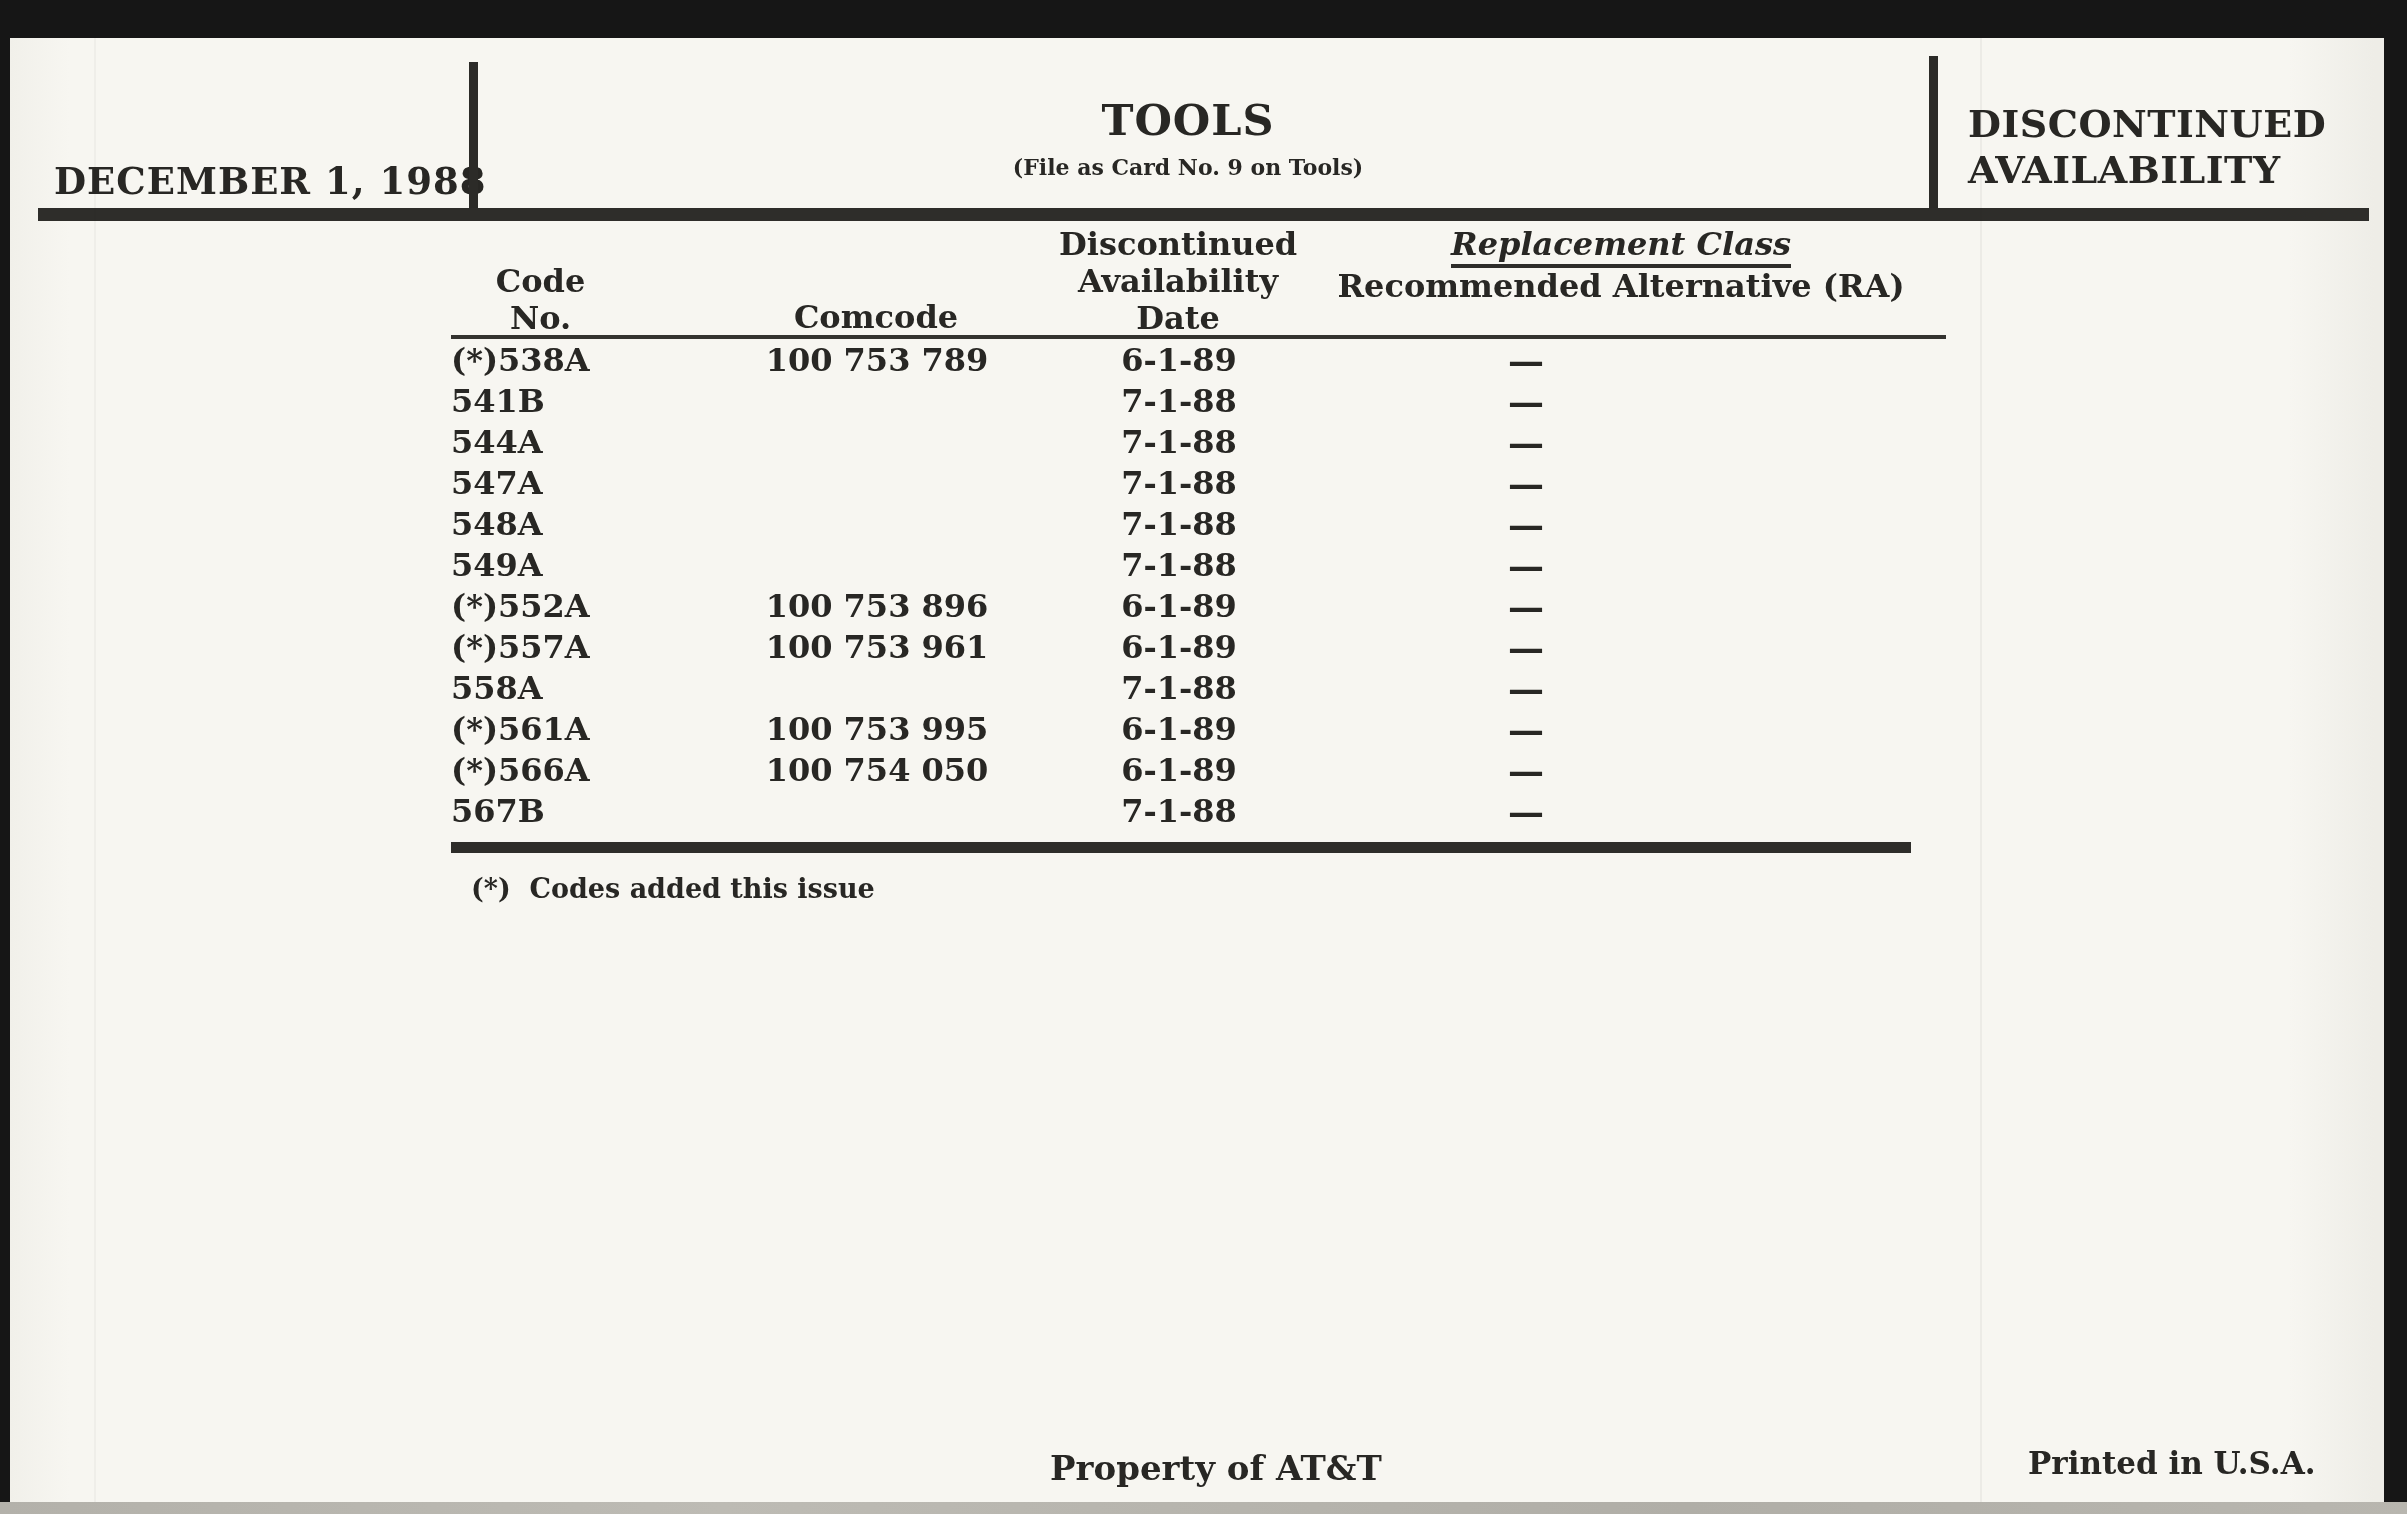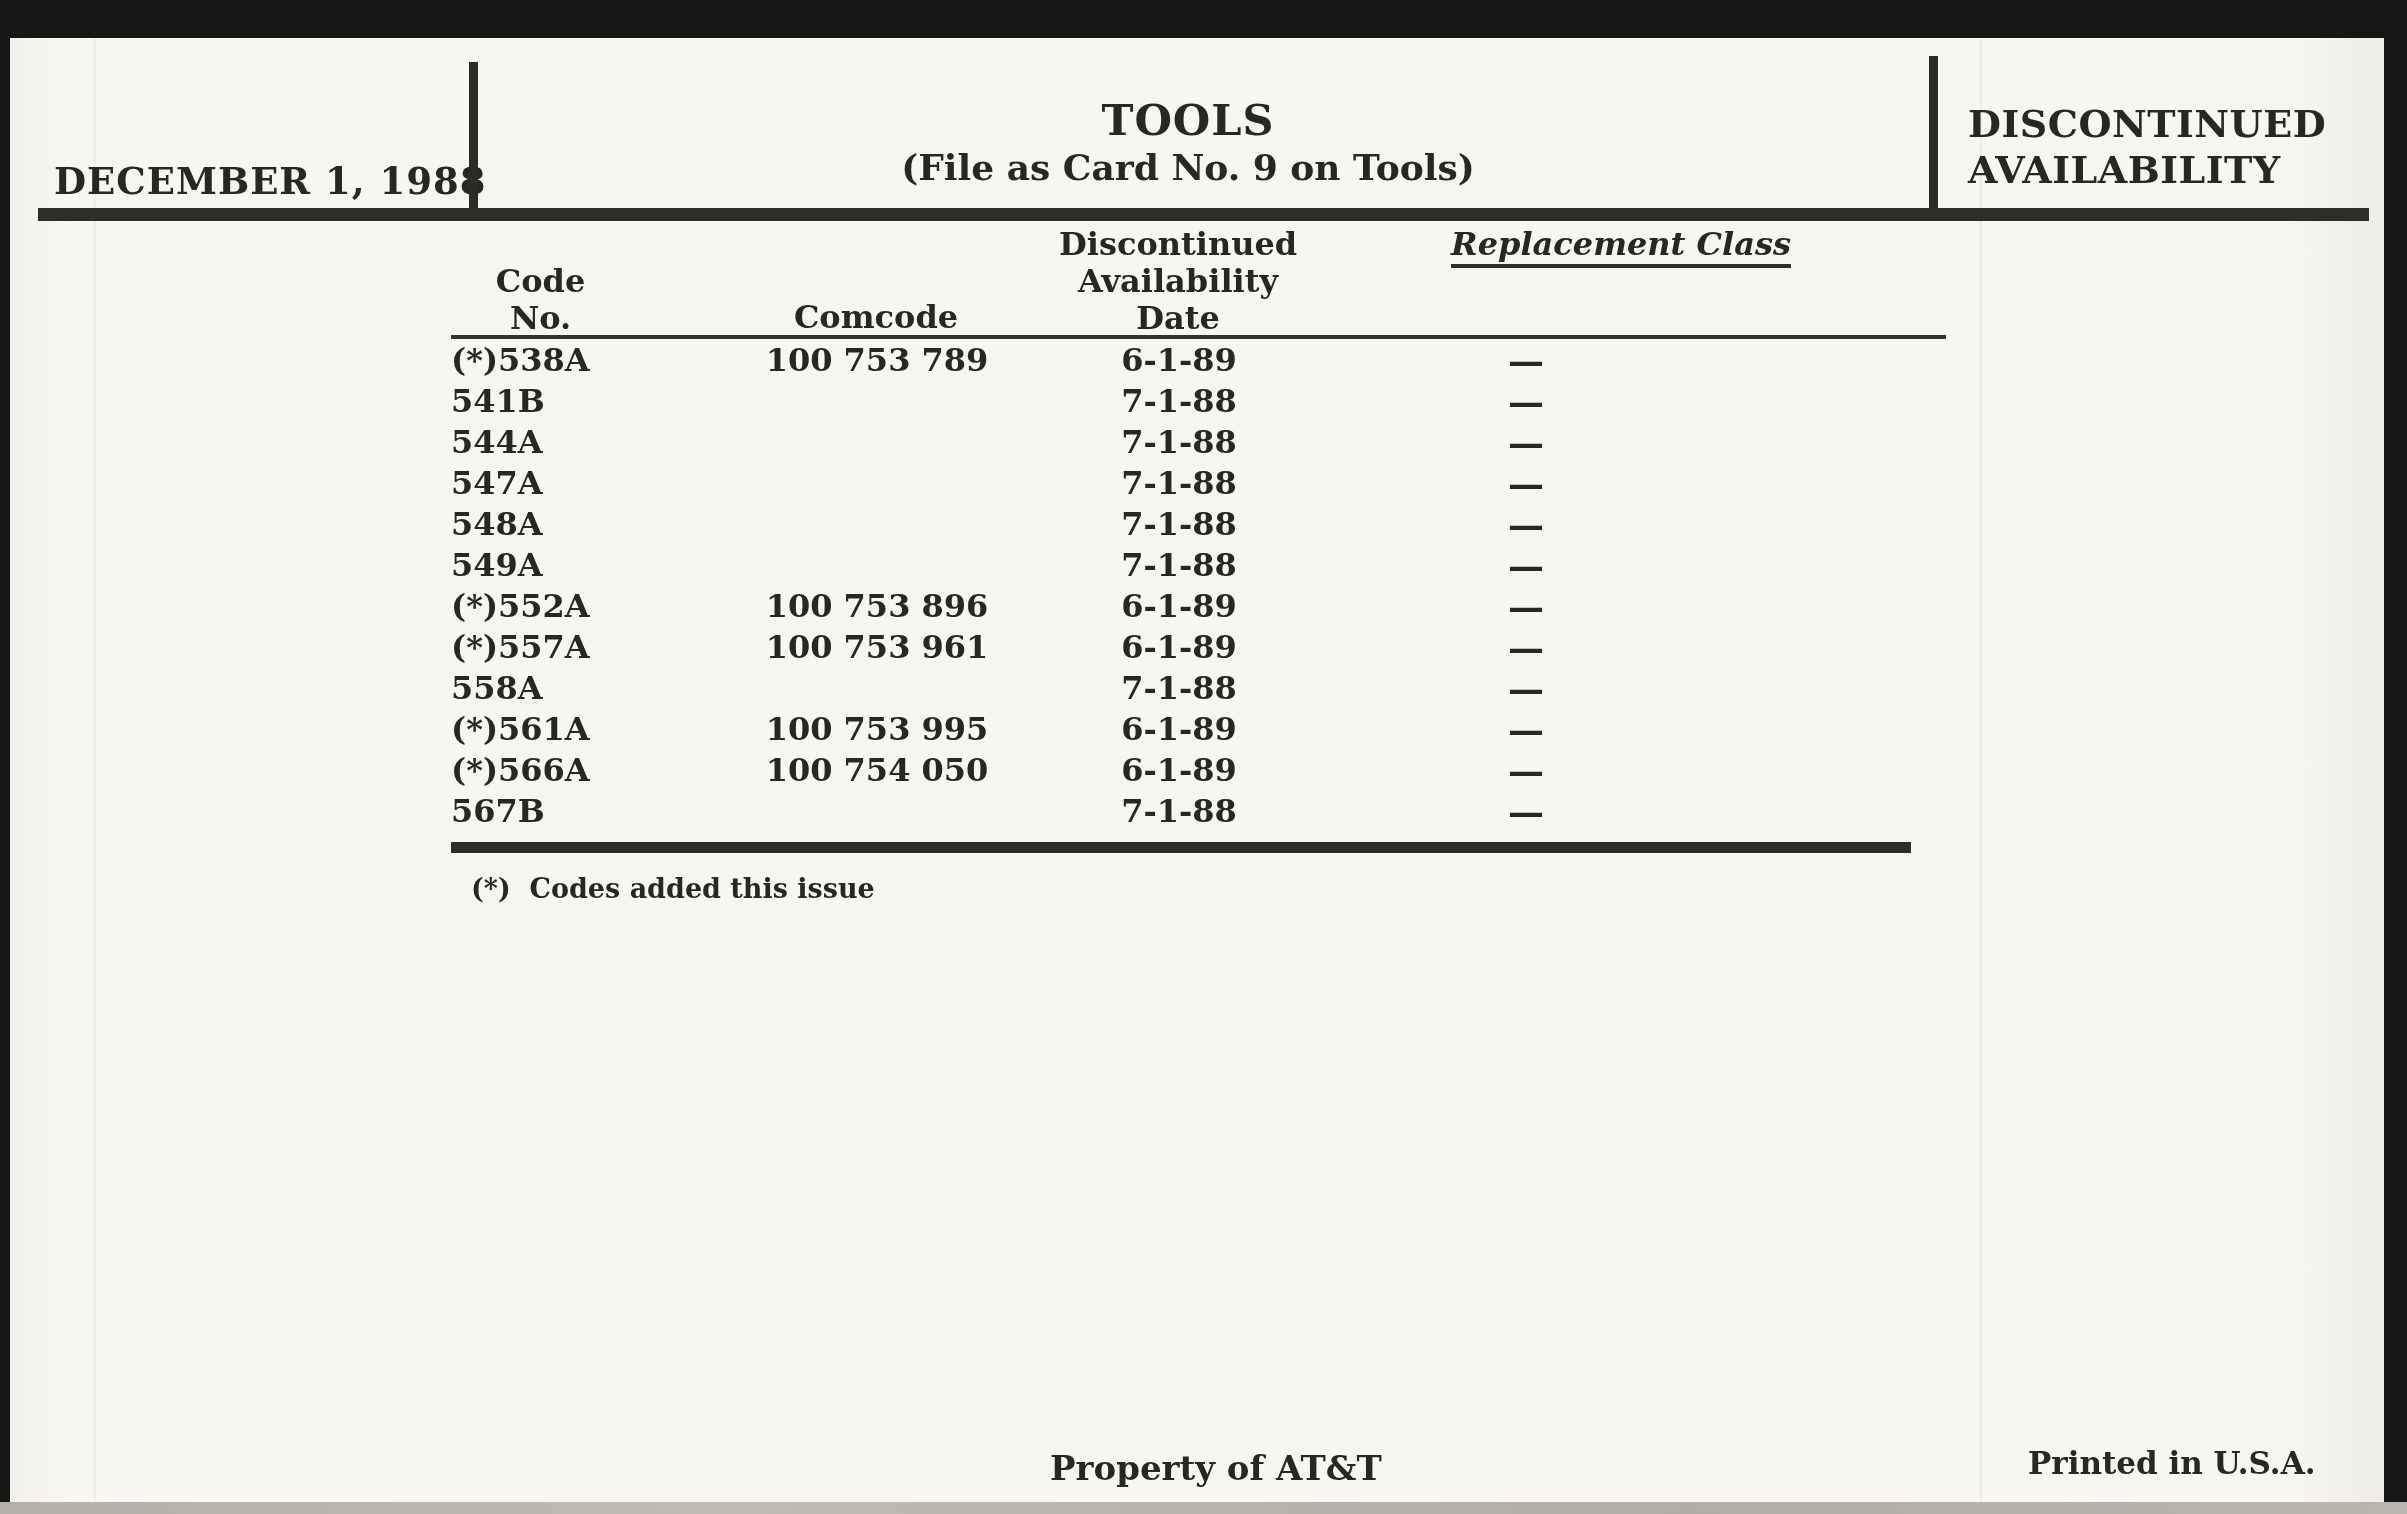--- a/index.html
+++ b/index.html
@@ -28,21 +28,21 @@
   
   .date-label {
     position: absolute; left: 44px; top: 121px;
     font-size: 37px; letter-spacing: 1px; white-space: nowrap;
   }
   .vbar { position: absolute; width: 9px; background: #2c2b28; }
   .vbar-left  { left: 459px; top: 24px; height: 147px; }
   .vbar-right { left: 1919px; top: 18px; height: 152px; }
   .title-block { position: absolute; left: 881px; top: 57px; width: 594px; text-align: center; }
   .doc-title { font-size: 43px; line-height: 50px; letter-spacing: 1px; }
-  .doc-subtitle { font-size: 36px; line-height: 40px; margin-top: 2px; white-space: nowrap; }
+  .doc-subtitle { font-size: 22px; line-height: 40px; margin-top: 2px; white-space: nowrap; }
   .classification { position: absolute; left: 1958px; top: 63px; font-size: 38px; line-height: 46px; letter-spacing: 0.5px; white-space: nowrap; }
   .heavy-rule { position: absolute; left: 28px; top: 170px; width: 2331px; height: 13px; background: #2e2d2a; }
 
   
   .thead { position: absolute; font-size: 32px; line-height: 37px; text-align: center; }
   .h-code    { left: 441px;  top: 225px; width: 243px; padding-right: 64px; }
   .h-comcode { left: 683px;  top: 261px; width: 366px; }
   .h-date    { left: 1049px; top: 188px; width: 238px; }
   .h-repl    { left: 1287px; top: 188px; width: 648px; }
   .underlined { display: inline-block; border-bottom: 4px solid #2e2d2a; padding-bottom: 1px; font-style: italic; }
@@ -90,20 +90,21 @@
     <div>No.</div>
   </div>
   <div class="thead h-comcode">Comcode</div>
   <div class="thead h-date">
     <div>Discontinued</div>
     <div>Availability</div>
     <div>Date</div>
   </div>
   <div class="thead h-repl">
     <div><span class="underlined">Replacement Class</span></div>
+    <div>Recommended Alternative (RA)</div>
   </div>
   <div class="thin-rule"></div>
 
   <div class="tbody">
     <div class="trow">
       <div class="cell cell-code">(*)538A</div>
       <div class="cell cell-comcode">100 753 789</div>
       <div class="cell cell-date">6-1-89</div>
       <div class="cell cell-repl">—</div>
     </div>

